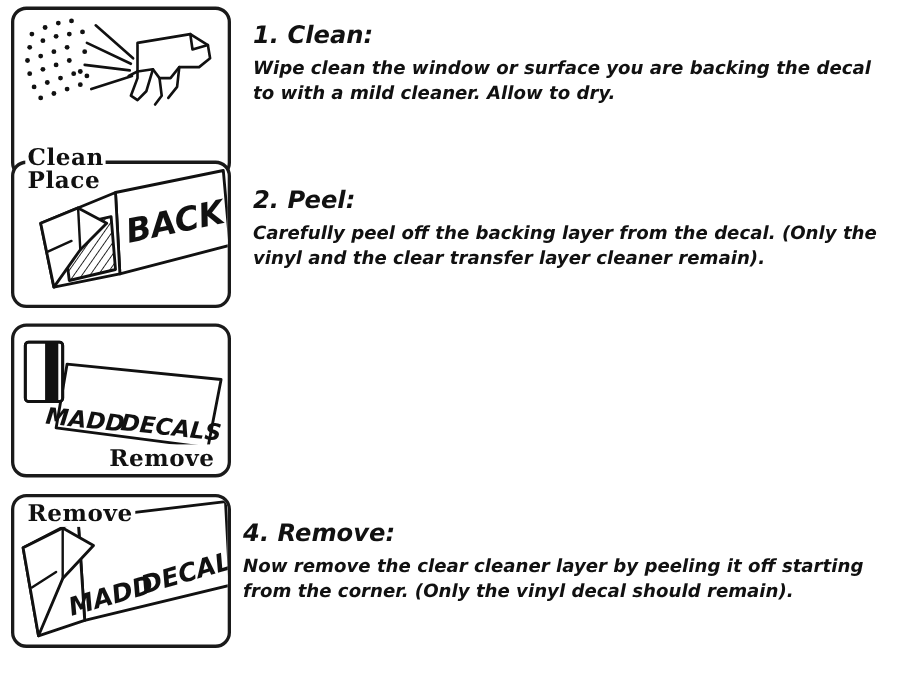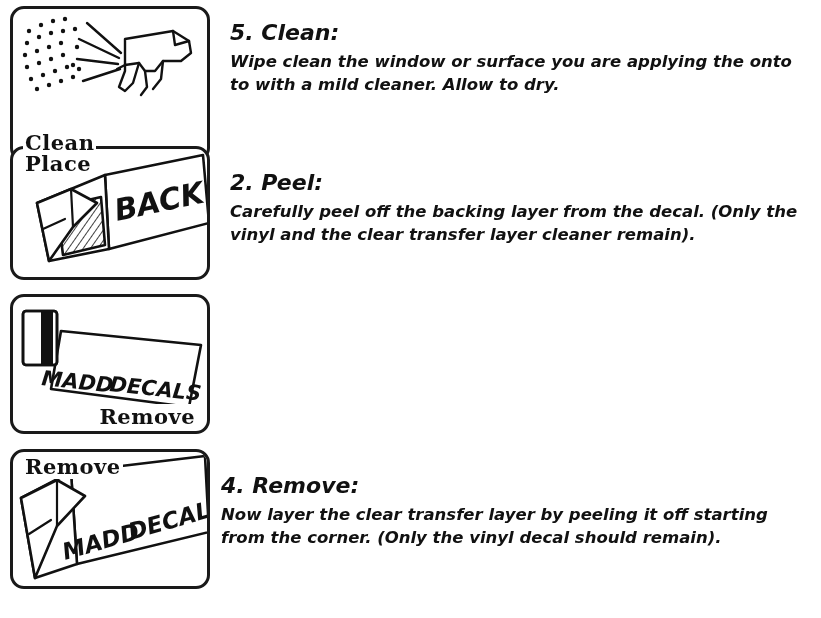--- a/index.html
+++ b/index.html
@@ -158,22 +158,22 @@
             <circle cx="60" cy="68" r="2.2"></circle>
           <circle cx="62" cy="20" r="2.2"></circle>
             <circle cx="64" cy="38" r="2.2"></circle>
           <circle cx="60" cy="56" r="2.2"></circle>
             <circle cx="66" cy="60" r="2.2"></circle>
         </g>
       </svg>
       <div class="illus-label lab-clean">Clean</div>
     </div>
     <div class="text-block">
-      <p class="step-title">5. Clean:</p>
-      <p class="step-desc">Wipe clean the window or surface you are applying the onto to with a mild cleaner. Allow to dry.</p>
+      <p class="step-title">1. Clean:</p>
+      <p class="step-desc">Wipe clean the window or surface you are backing the decal to with a mild cleaner. Allow to dry.</p>
     </div>
   </div>
 
   <div class="step-row r2">
     <div class="illus">
       <svg class="sv" width="196" height="130" viewBox="0 0 196 130">
         <defs>
           <pattern id="hatch" width="6" height="6" patternUnits="userSpaceOnUse" patternTransform="rotate(35)">
             <line x1="0" y1="0" x2="0" y2="6" stroke="#111111" stroke-width="1.6"></line>
           </pattern>
@@ -241,17 +241,17 @@
           <path d="M44 28 L44 74"></path>
           <path d="M16 82 L38 68"></path>
         </g>
         <text class="decal-text" x="52" y="108" font-size="23" transform="rotate(-16 52 108)">MADD</text>
         <text class="decal-text" x="118" y="88" font-size="23" transform="rotate(-16 118 88)">DECAL</text>
       </svg>
       <div class="illus-label lab-remove">Remove</div>
     </div>
     <div class="text-block">
       <p class="step-title">4. Remove:</p>
-      <p class="step-desc">Now layer the clear transfer layer by peeling it off starting from the corner. (Only the vinyl decal should remain).</p>
+      <p class="step-desc">Now remove the clear cleaner layer by peeling it off starting from the corner. (Only the vinyl decal should remain).</p>
     </div>
   </div>
 
 </div>
 
 </body></html>

